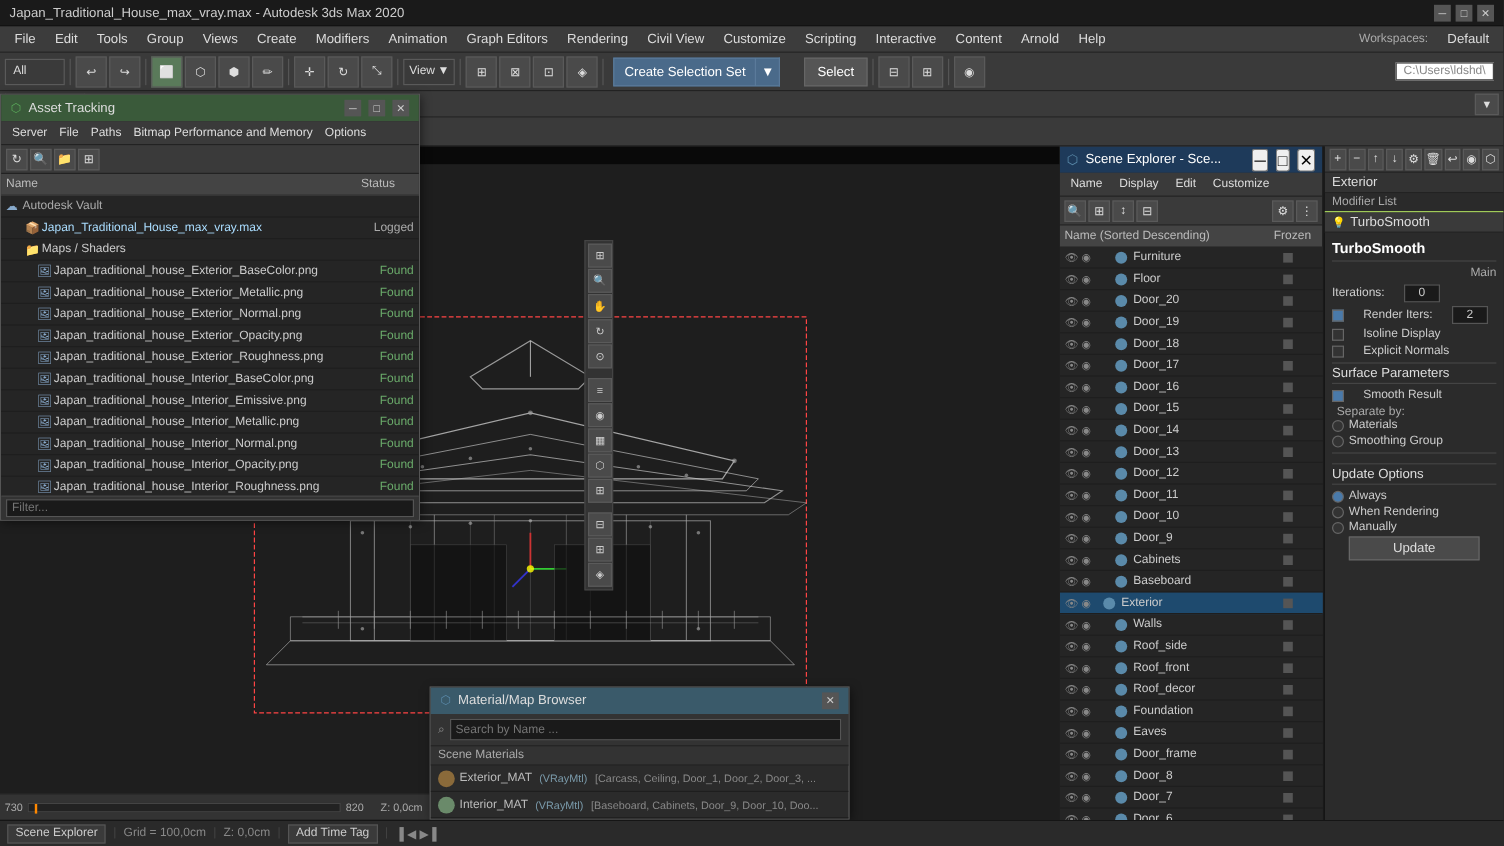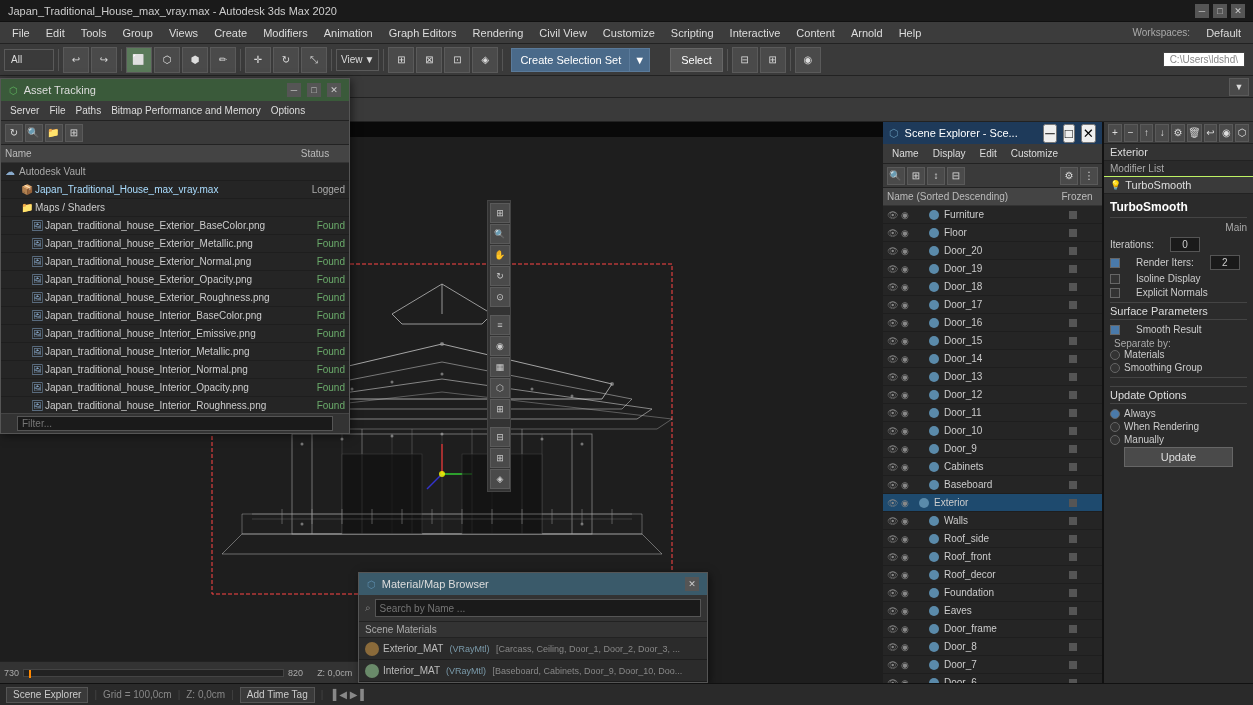--- a/index.html
+++ b/index.html
@@ -1310,21 +1310,21 @@
     <span class="at-name" style="">Japan_traditional_house_Interior_Opacity.png</span>
     <span class="at-status" style="color:#6aaa6a;">Found</span>
   </div>
       <div class="at-item grandchild" style="padding-left: 30px;">
     <span class="at-icon">🖼</span>
     <span class="at-name" style="">Japan_traditional_house_Interior_Roughness.png</span>
     <span class="at-status" style="color:#6aaa6a;">Found</span>
   </div>
     </div>
 
-  <div style="background:#333;padding:2px 16px;border-top:1px solid #444;">
+  <div style="background:#333;padding:2px 4px;border-top:1px solid #444;">
     <input type="text" style="width: 100%; background: rgb(26, 26, 26); border: 1px solid rgb(85, 85, 85); color: rgb(204, 204, 204); padding: 1px 4px; font-size: 10px;" placeholder="Filter...">
   </div>
 </div>
 
 <div id="mat-browser">
   <div id="mb-title">
     <span style="color:#5a8aaa; font-size:10px;">⬡</span>
     <span class="mb-title-text">Material/Map Browser</span>
     <button style="background:#555;border:none;color:#ccc;cursor:pointer;width:14px;height:14px;font-size:9px;">✕</button>
   </div>

